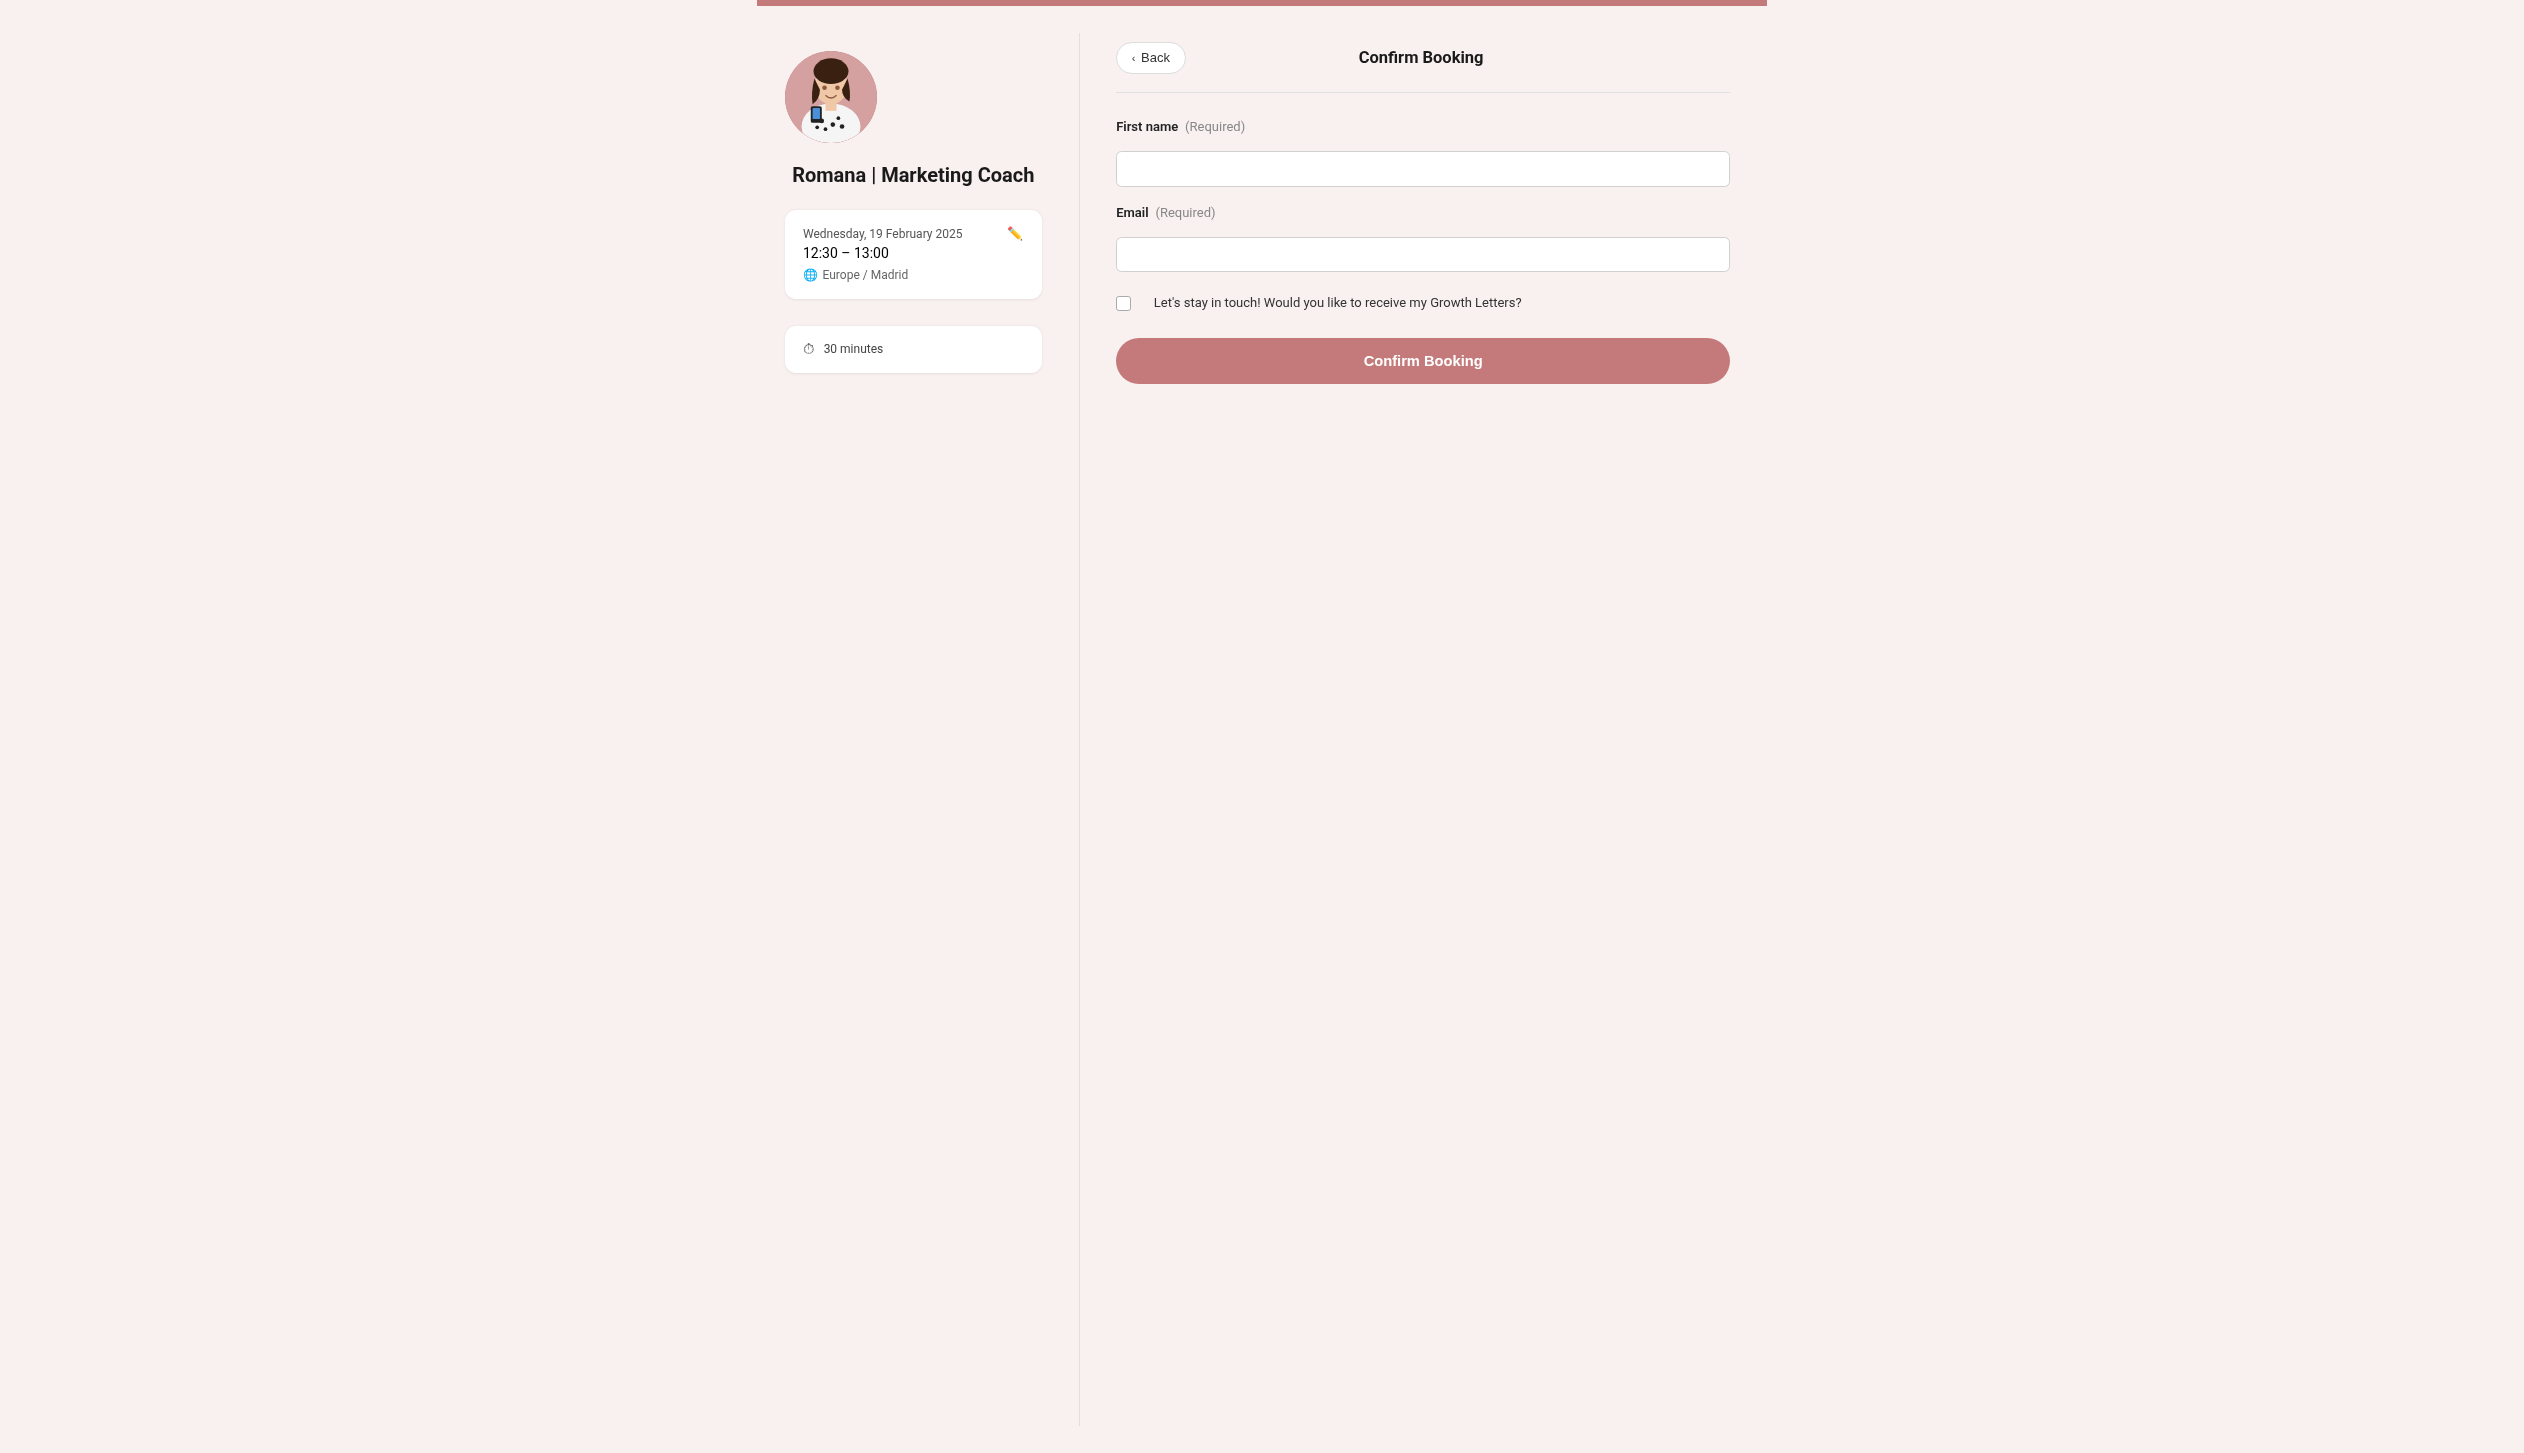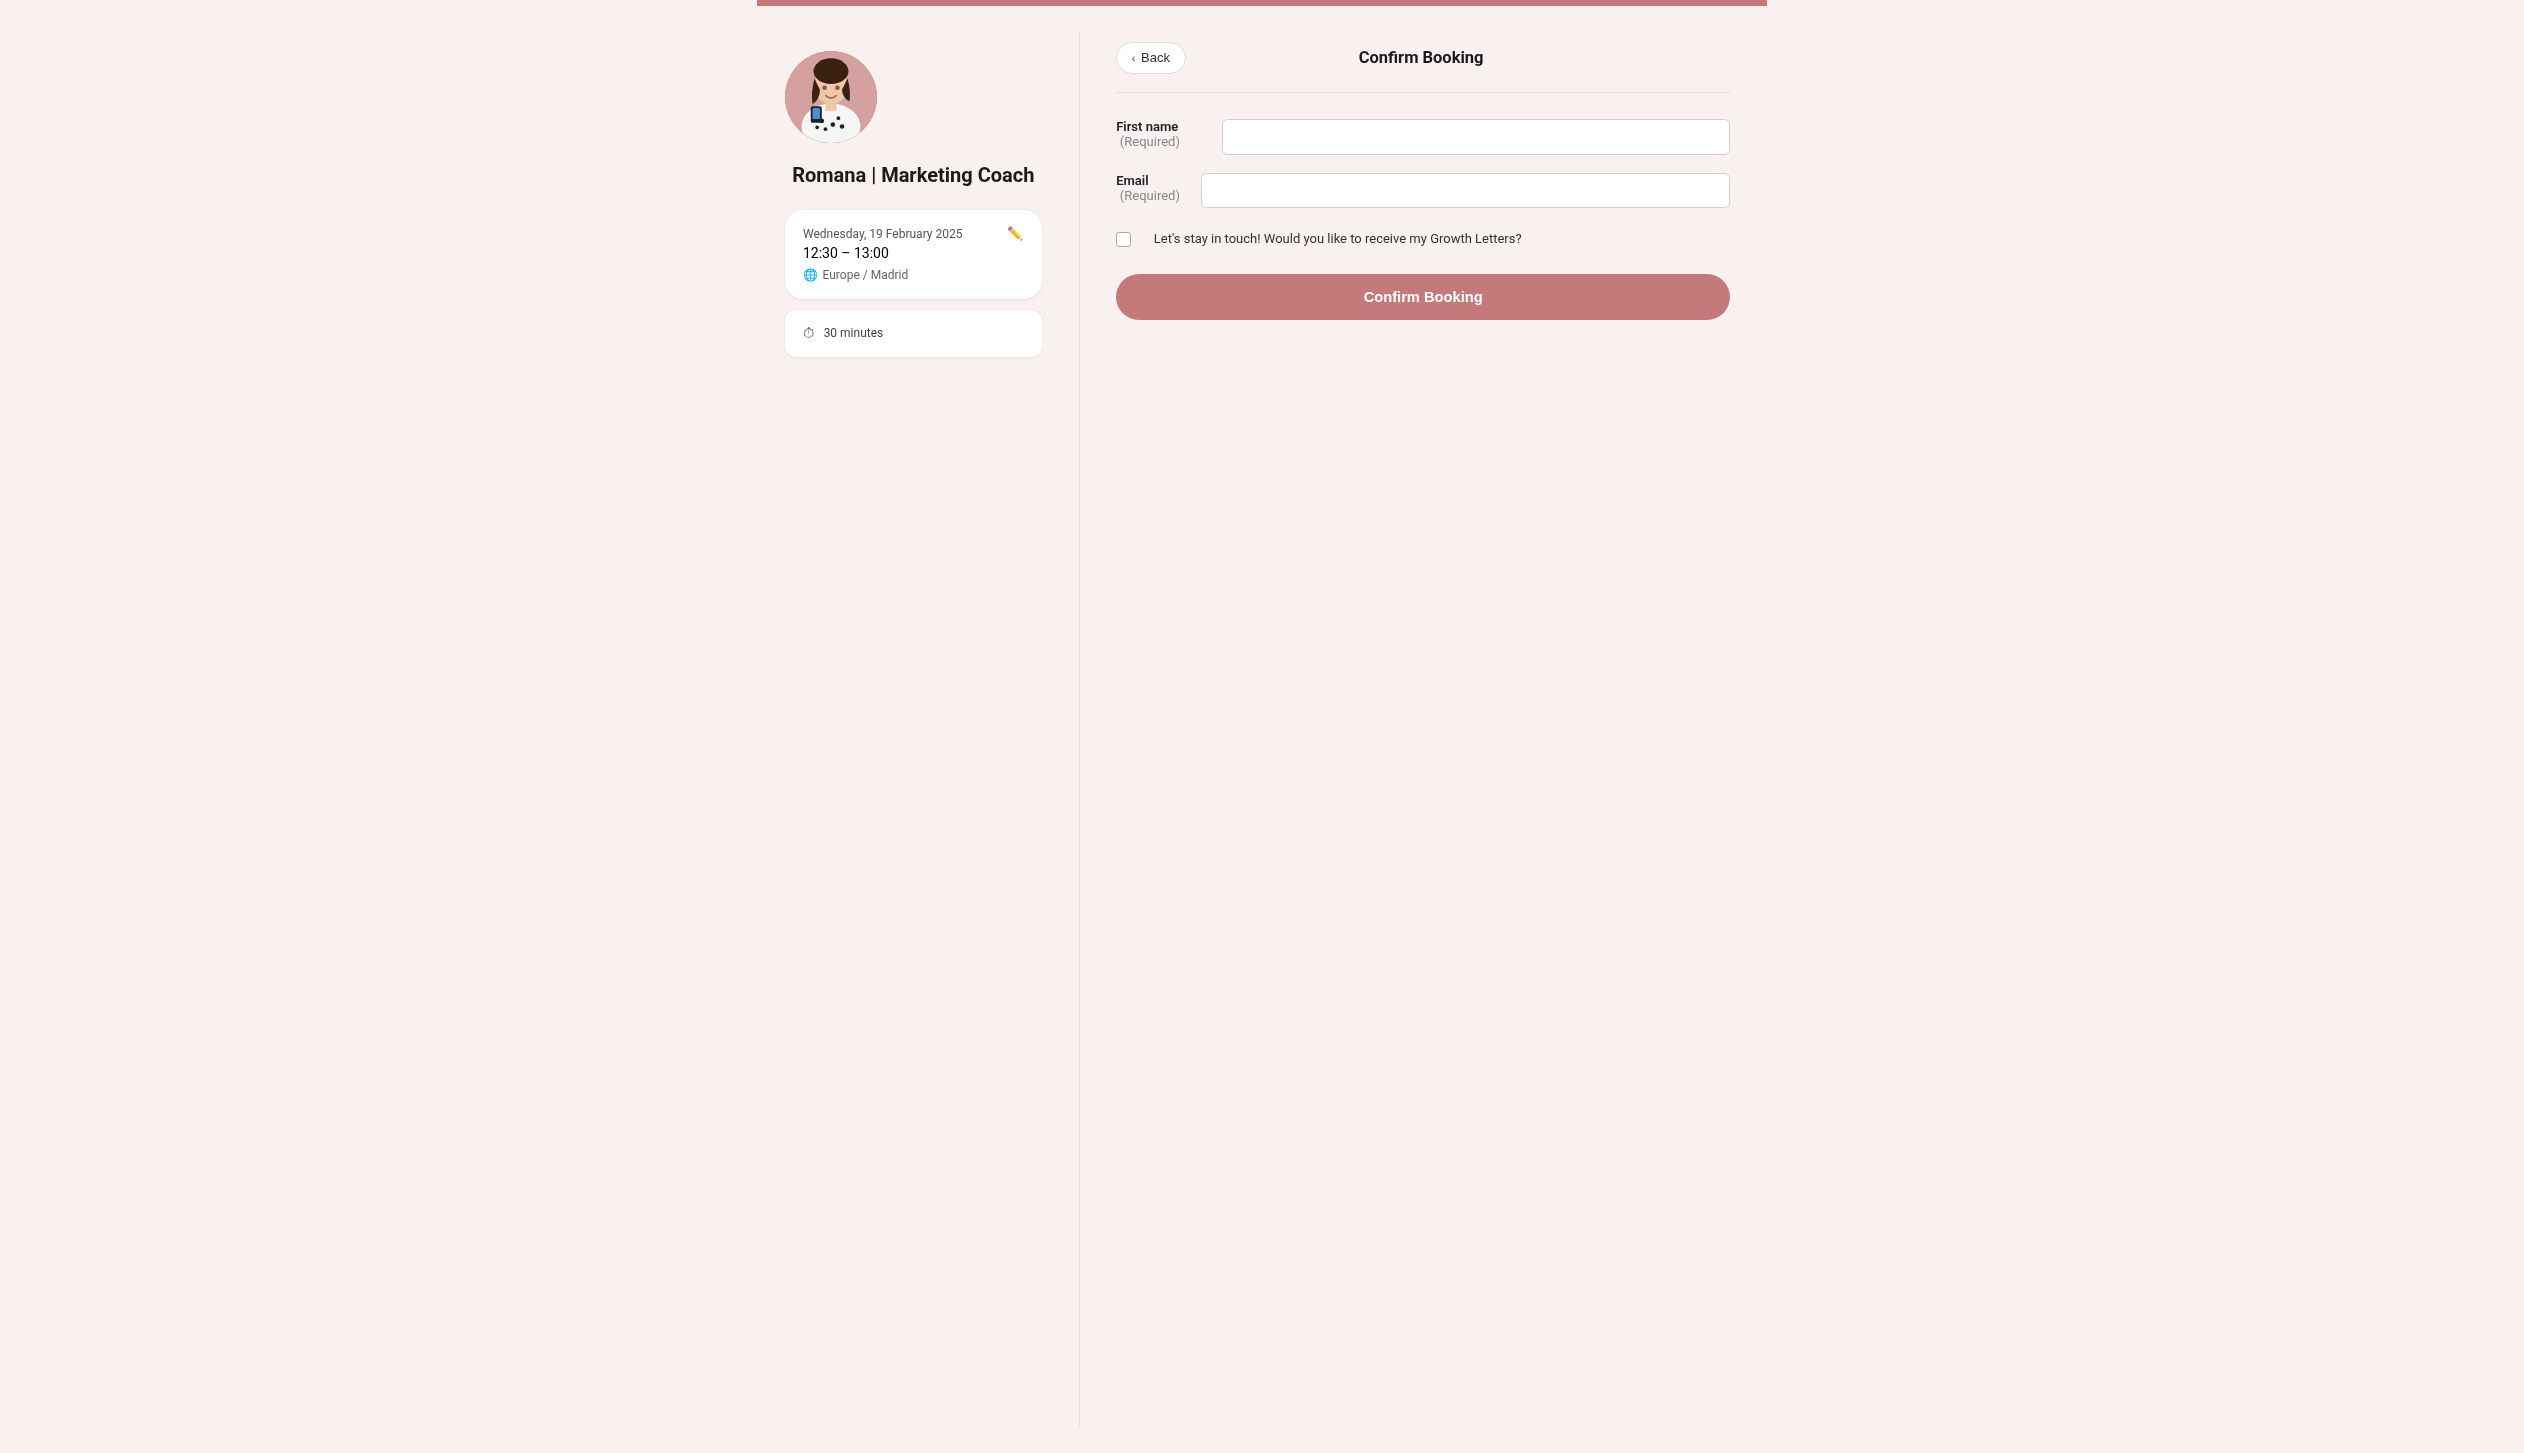--- a/index.html
+++ b/index.html
@@ -64,23 +64,23 @@
       font-size: 20px;
       font-weight: 700;
       color: #1a1a1a;
       margin-bottom: 22px;
       line-height: 1.3;
       text-align: center;
     }
 
     .booking-details-card {
       background-color: #ffffff;
-      border-radius: 18px;
+      border-radius: 11px;
       padding: 16.5px 18.4px;
-      margin-bottom: 11px;
+      margin-bottom: 27px;
       box-shadow: 0 0.9px 2.8px rgba(0,0,0,0.08);
     }
 
     .booking-date {
       font-size: 12px;
       color: #555;
       margin-bottom: 3.7px;
       display: flex;
       align-items: center;
       justify-content: space-between;
@@ -181,22 +181,22 @@
     }
 
     .form-section {
       display: flex;
       flex-direction: column;
       gap: 18.4px;
     }
 
     .form-group {
       display: flex;
-      flex-direction: row;
-      gap: 0;
+      flex-direction: column;
+      gap: 17px;
     }
 
     .form-label {
       font-size: 13px;
       font-weight: 600;
       color: #222;
     }
 
     .form-label .required-text {
       font-weight: 400;

